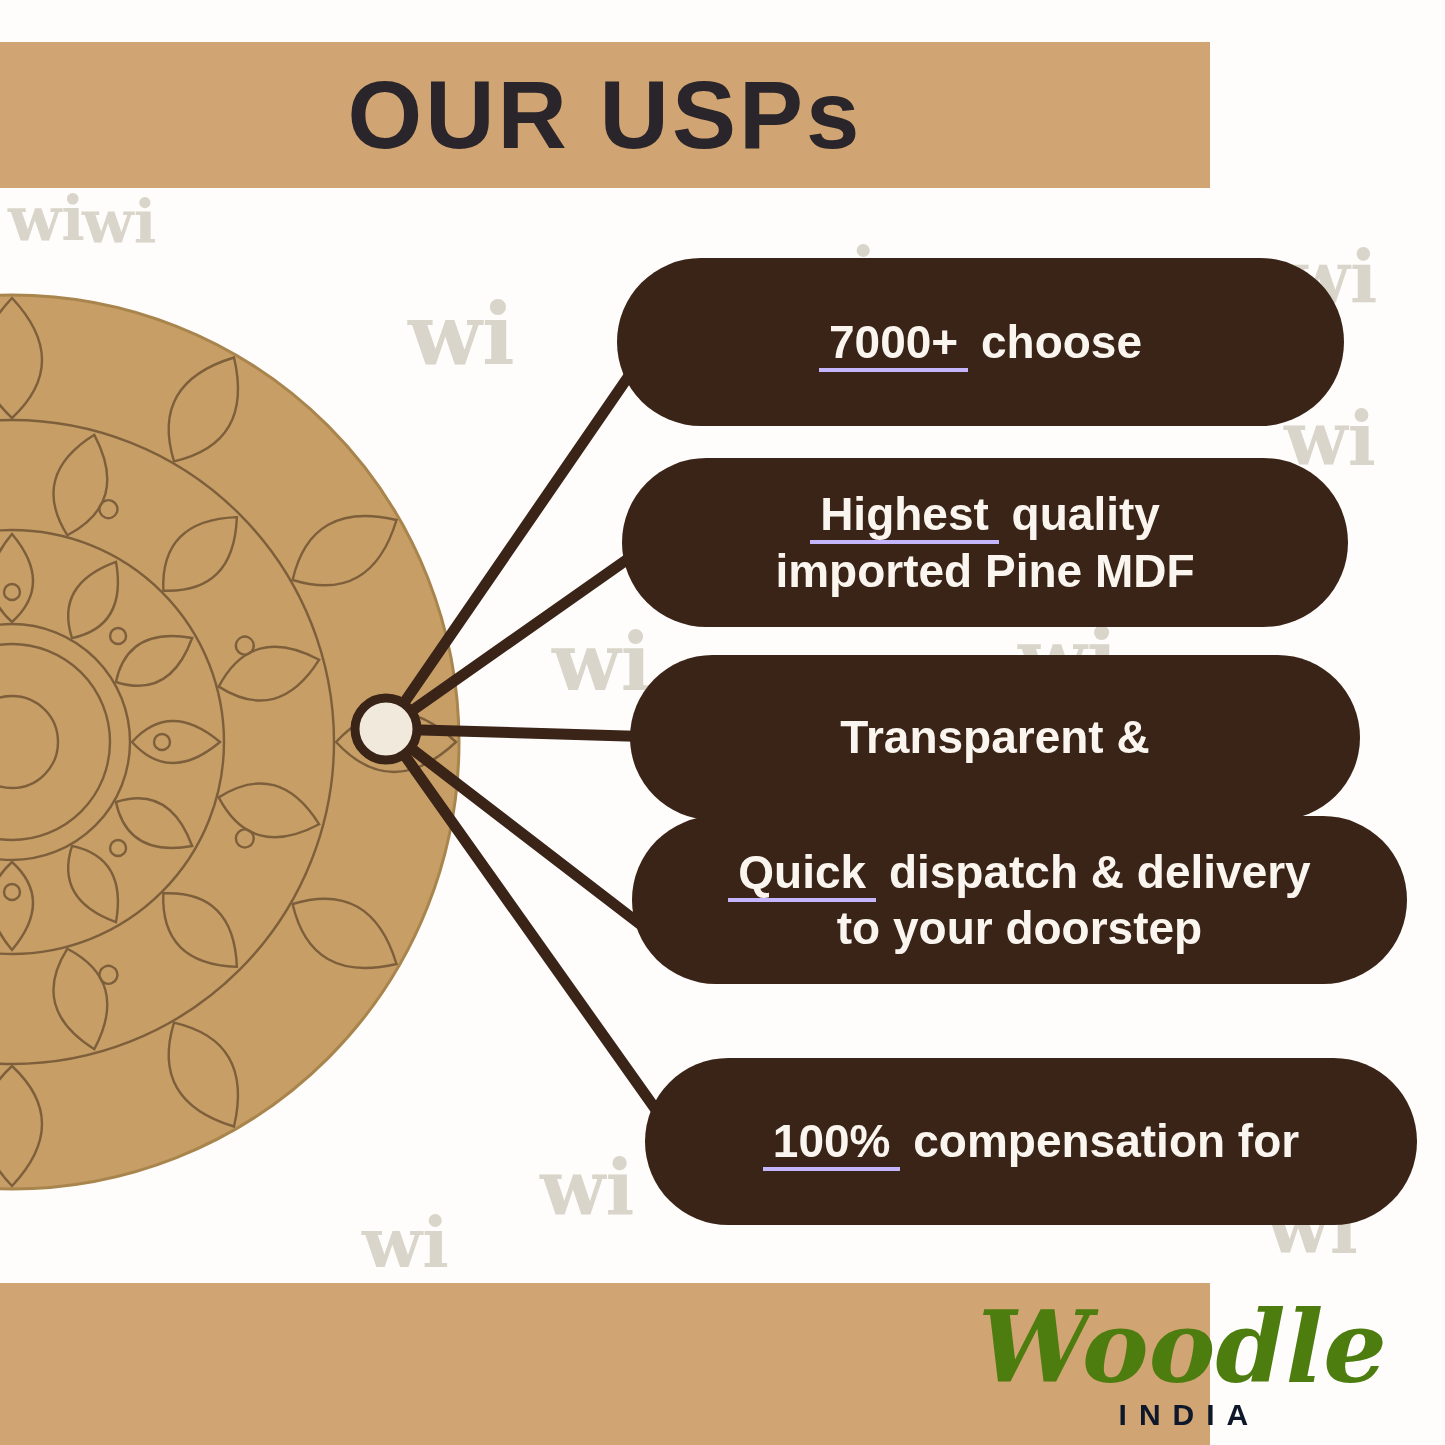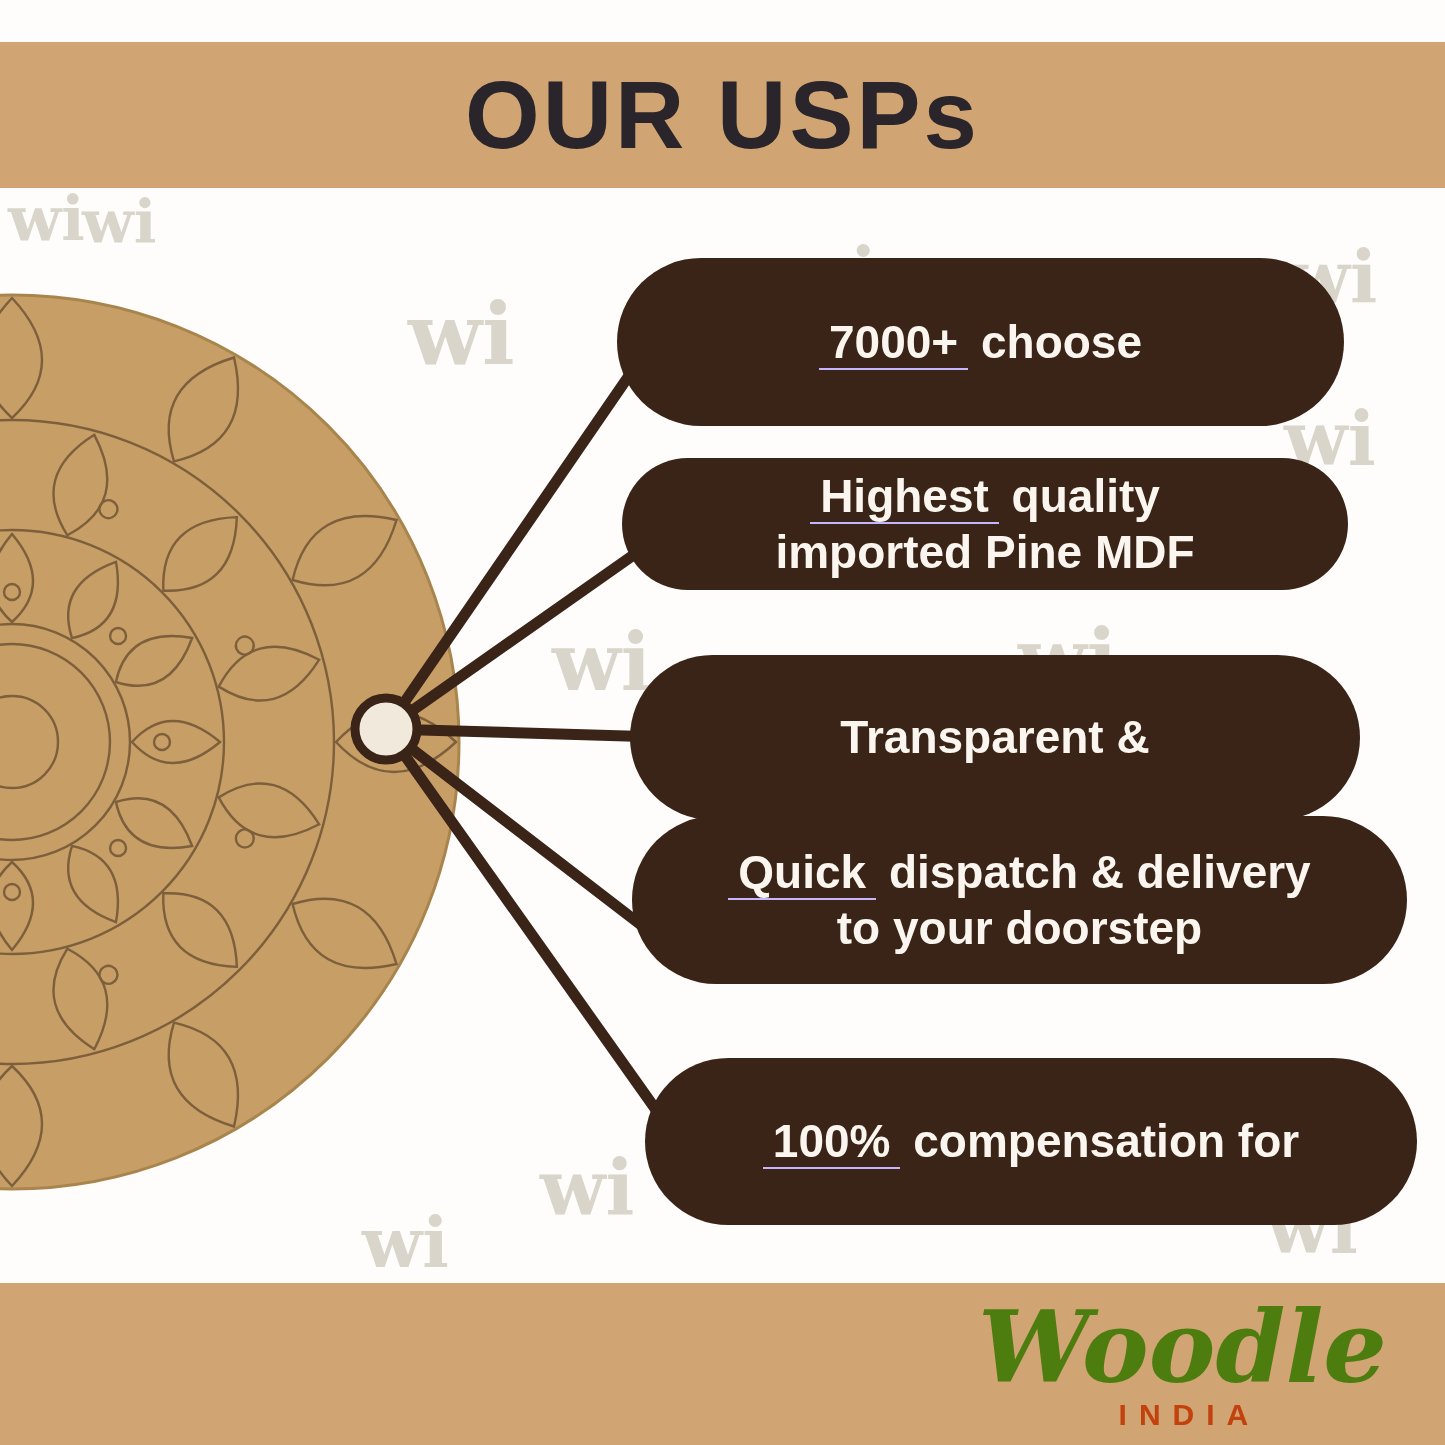--- a/index.html
+++ b/index.html
@@ -4,21 +4,21 @@
 <style>
   * { margin:0; padding:0; box-sizing:border-box; }
   html, body { width:1445px; height:1445px; overflow:hidden; }
   body {
     position:relative;
     background:#fefdfb;
     font-family:"Liberation Sans", sans-serif;
   }
 
   
-  .band { position:absolute; left:0; width:1445px; background:#d1a473; z-index:5; }
+  .band { position:absolute; left:0; width:1210px; background:#d1a473; z-index:5; }
   .band-top { top:42px; height:146px; display:flex; align-items:center; justify-content:center; }
   .band-bottom { top:1283px; height:162px; }
 
   .title {
     font-size:96px; font-weight:bold; letter-spacing:3px;
     color:#29252a;
   }
 
   
   .wm {
@@ -36,34 +36,34 @@
 
   
   .pill {
     position:absolute; z-index:4;
     background:#3a2317; border-radius:95px;
     color:#faf6ef;
     display:flex; flex-direction:column; align-items:center; justify-content:center;
     font-weight:bold; font-size:46px; line-height:1.22; text-align:center;
   }
   .pline { white-space:pre; }
-  .u { padding:0 10px; border-bottom:2px solid #c4b5fd;text-align:right; }
+  .u { padding:0 10px; border-bottom:4px solid #c4b5fd;text-align:right; }
 
   
   .footer-logo {
     position:absolute; z-index:6; right:58px; top:1296px;
     text-align:center; color:#3a2317;
   }
   .brand {
     font-family:"DejaVu Serif", serif; font-style:italic; font-weight:bold;
     font-size:100px; line-height:1.02; color:#4d7c0f;
   }
   .brand-sub {
     font-size:30px; font-weight:bold; letter-spacing:12px;
-    color:#c2410c; margin-top:0; padding-left:14px;
+    color:#0f172a; margin-top:0; padding-left:14px;
   }
 </style>
 </head>
 <body>
 
 <div class="wm" style="left:8px;   top:188px;  font-size:62px;">wi</div>
 <div class="wm" style="left:82px;  top:192px;  font-size:60px;">wi</div>
 <div class="wm" style="left:790px; top:238px;  font-size:70px;">wi</div>
 <div class="wm" style="left:1288px;top:242px;  font-size:72px;">wi</div>
 <div class="wm" style="left:408px; top:292px;  font-size:86px;">wi</div>
@@ -152,21 +152,21 @@
     <line x1="386" y1="729" x2="658" y2="938"></line>
     <line x1="386" y1="729" x2="676" y2="1138"></line>
   </g>
   <circle cx="386" cy="729" r="31" fill="#f1e9dc" stroke="#3a2317" stroke-width="9"></circle>
 </svg>
 
 <div class="pill" style="left:617px;top:258px;width:727px;height:168px;">
   <div class="pline"><span class="u">7000+</span><span> choose</span></div>
 </div>
 
-<div class="pill" style="left:622px;top:458px;width:726px;height:132px;">
+<div class="pill" style="left:622px;top:458px;width:726px;height:169px;">
   <div class="pline"><span class="u">Highest</span><span> quality</span></div>
   <div class="pline"><span>imported Pine MDF</span></div>
 </div>
 
 <div class="pill" style="left:630px;top:655px;width:730px;height:165px;">
   <div class="pline"><span>Transparent &amp;</span></div>
 </div>
 
 <div class="pill" style="left:632px;top:816px;width:775px;height:168px;">
   <div class="pline"><span class="u">Quick</span><span> dispatch &amp; delivery</span></div>

